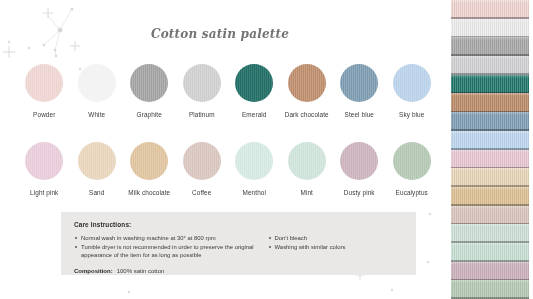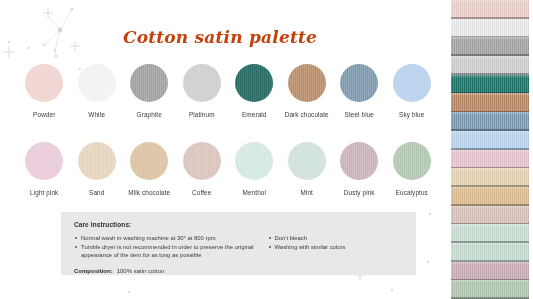--- a/index.html
+++ b/index.html
@@ -22,22 +22,22 @@
 
   
   #title {
     position:absolute;
     left:0; top:27px;
     width:440px;
     text-align:center;
     font-family:"DejaVu Serif", serif;
     font-style:italic;
     font-weight:bold;
-    font-size:17px;
-    color:#c2410c;
+    font-size:12px;
+    color:#737373;
     letter-spacing:.2px;
   }
 
   
   .swatch-row { position:absolute; left:18px; width:420px; display:flex; }
   #row1 { top:64px; }
   #row2 { top:142px; }
 
   .swatch-cell {
     width:52.5px;

